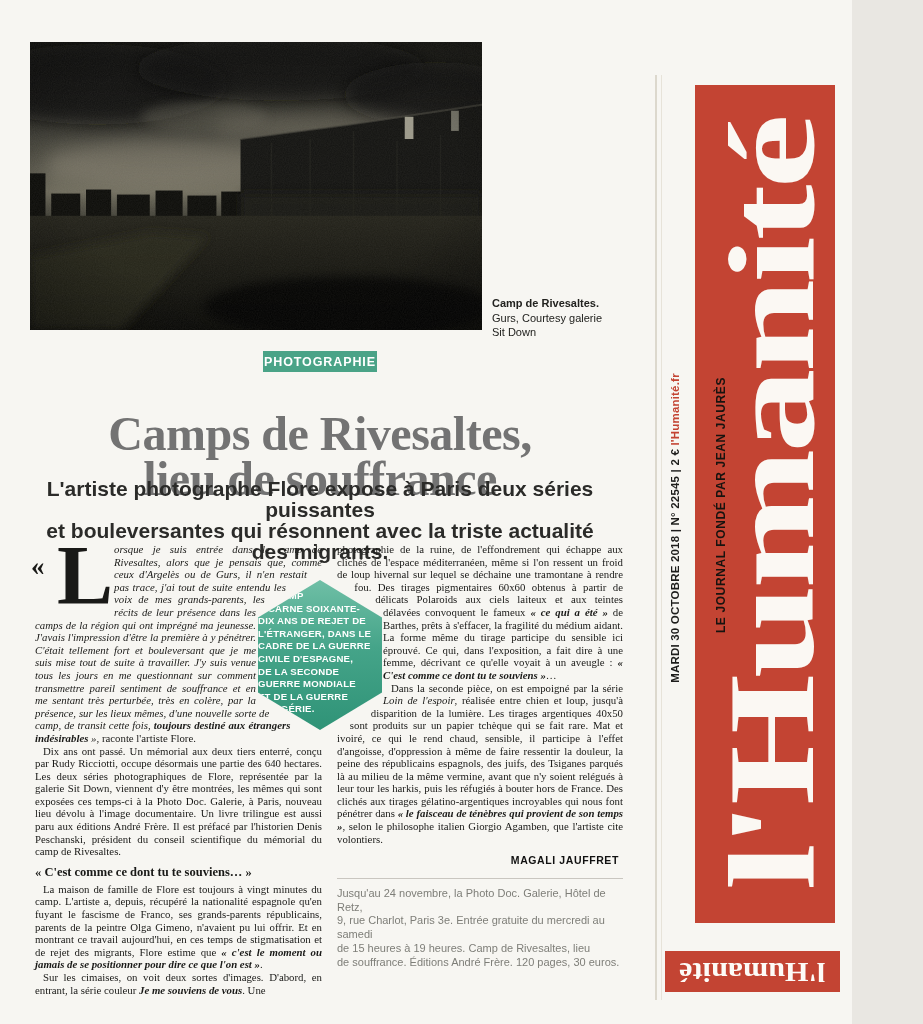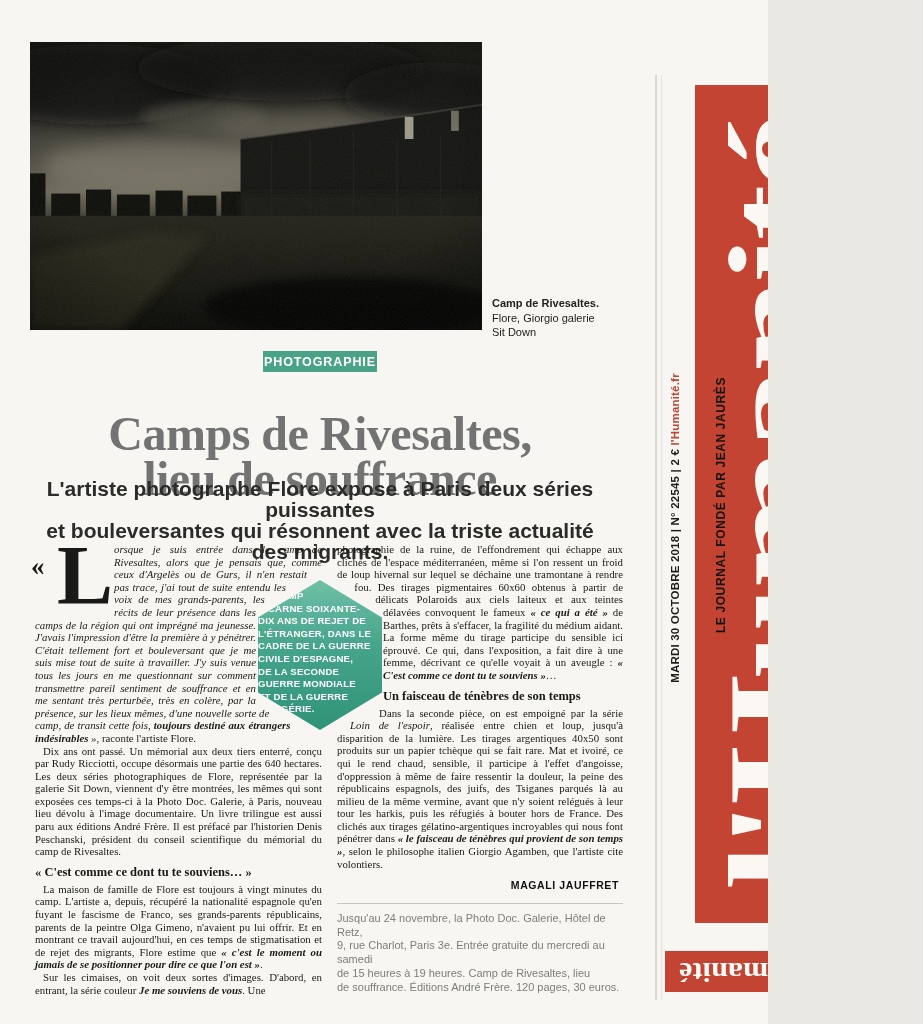--- a/index.html
+++ b/index.html
@@ -1,16 +1,16 @@
 <!DOCTYPE html>
 <html><head>
 <meta charset="utf-8">
 <style>
   html,body{margin:0;padding:0;background:#e9e7e2;}
-  .page{position:relative;width:768px;height:1024px;background:#f7f6f2;overflow:hidden;
+  .page{position:relative;width:852px;height:1024px;background:#f7f6f2;overflow:hidden;
         font-family:"Liberation Sans",sans-serif;color:#1b1b19;}
 
   
   .photo{position:absolute;left:30px;top:42px;width:452px;height:288px;background:#0d0d0b;overflow:hidden;}
   .photo svg{display:block;width:100%;height:100%;}
   .photo-caption{position:absolute;left:492px;top:296px;width:140px;font-size:11px;line-height:14.5px;color:#22221f;}
   .photo-caption .cap-title{font-weight:700;}
 
   
   .kicker-wrap{position:absolute;left:30px;top:351px;width:580px;text-align:center;}
@@ -142,21 +142,21 @@
       <rect x="218" y="150" width="250" height="34" fill="#1e1e18" opacity="0.65" filter="url(#b6)"></rect>
       <rect x="0" y="172" width="468" height="113" fill="url(#ground)"></rect>
       <polygon points="0,212 125,188 185,192 95,285 0,285" fill="#2c2a1e" opacity="0.75" filter="url(#b6)"></polygon>
       <ellipse cx="330" cy="262" rx="150" ry="30" fill="#060604" opacity="0.8" filter="url(#b6)"></ellipse>
       <rect x="0" y="0" width="468" height="285" fill="url(#vig)"></rect>
       <rect x="0" y="0" width="468" height="285" filter="url(#grain)" opacity="0.5"></rect>
     </svg>
   </div>
   <div class="photo-caption">
     <div class="cap-title">Camp de Rivesaltes.</div>
-    <div>Flore, Giorgio galerie</div>
+    <div>Gurs, Courtesy galerie</div>
     <div>Sit Down</div>
   </div>
 
   <div class="kicker-wrap">
     <span class="kicker">PHOTOGRAPHIE</span>
   </div>
   <h1 class="headline">Camps de Rivesaltes,<br>lieu de souffrance</h1>
   <div class="standfirst">L'artiste photographe Flore expose à Paris deux séries puissantes<br>et bouleversantes qui résonnent avec la triste actualité des migrants.</div>
 
   <div class="bodywrap">
@@ -168,21 +168,20 @@
             <span class="dc">L</span>
           </span><span><span class="seg-i">orsque je suis entrée dans le camp de Rivesaltes, alors que je pensais que, comme ceux d'Argelès ou de Gurs, il n'en restait pas trace, j'ai tout de suite entendu les voix de mes grands-parents, les récits de leur présence dans les camps de la région qui ont imprégné ma jeunesse. J'avais l'impression d'être la première à y pénétrer. C'était tellement fort et bouleversant que je me suis mise tout de suite à travailler. J'y suis venue tous les jours en me questionnant sur comment transmettre pareil sentiment de souffrance et en me sentant très perturbée, très en colère, par la présence, sur les lieux mêmes, d'une nouvelle sorte de camp, de transit cette fois, </span><span class="seg-bi">toujours destiné aux étrangers indésirables</span><span class="seg-i"> »</span><span>, raconte l'artiste Flore.</span></span></p>
       <p class="p ind"><span>Dix ans ont passé. Un mémorial aux deux tiers enterré, conçu par Rudy Ricciotti, occupe désormais une partie des 640 hectares. Les deux séries photographiques de Flore, représentée par la galerie Sit Down, viennent d'y être montrées, les mêmes qui sont exposées ces temps-ci à la Photo Doc. Galerie, à Paris, nouveau lieu dévolu à l'image documentaire. Un livre trilingue est aussi paru aux éditions André Frère. Il est préfacé par l'historien Denis Peschanski, président du conseil scientifique du mémorial du camp de Rivesaltes.</span></p>
       <h3 class="subhead">« C'est comme ce dont tu te souviens… »</h3>
       <p class="p ind"><span>La maison de famille de Flore est toujours à vingt minutes du camp. L'artiste a, depuis, récupéré la nationalité espagnole qu'en fuyant le fascisme de Franco, ses grands-parents républicains, parents de la peintre Olga Gimeno, n'avaient pu lui offrir. Et en montrant ce travail aujourd'hui, en ces temps de stigmatisation et de rejet des migrants, Flore estime que </span><span class="seg-bi">« c'est le moment ou jamais de se positionner pour dire ce que l'on est »</span><span>.</span></p>
       <p class="p ind"><span>Sur les cimaises, on voit deux sortes d'images. D'abord, en entrant, la série couleur </span><span class="seg-bi">Je me souviens de vous</span><span>. Une</span></p>
     </div>
     <div class="col2">
       <div class="hexspacer-r"></div>
       <p class="p"><span>photographie de la ruine, de l'effondrement qui échappe aux clichés de l'espace méditerranéen, même si l'on ressent un froid de loup hivernal sur lequel se déchaine une tramontane à rendre fou. Des tirages pigmentaires 60x60 obtenus à partir de délicats Polaroids aux ciels laiteux et aux teintes délavées convoquent le fameux </span><span class="seg-bi">« ce qui a été »</span><span> de Barthes, prêts à s'effacer, la fragilité du médium aidant. La forme même du tirage participe du sensible ici éprouvé. Ce qui, dans l'exposition, a fait dire à une femme, décrivant ce qu'elle voyait à un aveugle : </span><span class="seg-bi">« C'est comme ce dont tu te souviens »</span><span>…</span></p>
-      <h3 class="subhead">Un faisceau de ténèbres de son temps</h3>
       <p class="p ind"><span>Dans la seconde pièce, on est empoigné par la série </span><span class="seg-i">Loin de l'espoir</span><span>, réalisée entre chien et loup, jusqu'à disparition de la lumière. Les tirages argentiques 40x50 sont produits sur un papier tchèque qui se fait rare. Mat et ivoiré, ce qui le rend chaud, sensible, il participe à l'effet d'angoisse, d'oppression à même de faire ressentir la douleur, la peine des républicains espagnols, des juifs, des Tsiganes parqués là au milieu de la même vermine, avant que n'y soient relégués à leur tour les harkis, puis les réfugiés à bouter hors de France. Des clichés aux tirages gélatino-argentiques incroyables qui nous font pénétrer dans </span><span class="seg-bi">« le faisceau de ténèbres qui provient de son temps »</span><span>, selon le philosophe italien Giorgio Agamben, que l'artiste cite volontiers.</span></p>
       <div class="byline">MAGALI JAUFFRET</div>
       <div class="footnote">Jusqu'au 24 novembre, la Photo Doc. Galerie, Hôtel de Retz,<br>9, rue Charlot, Paris 3e. Entrée gratuite du mercredi au samedi<br>de 15 heures à 19 heures. Camp de Rivesaltes, lieu<br>de souffrance. Éditions André Frère. 120 pages, 30 euros.</div>
     </div>
   </div>
 
   <div class="scan-edge"></div>
   <div class="scan-edge2"></div>
   <div class="date-rot"><span>MARDI 30 OCTOBRE 2018 | N° 22545 | 2 € </span><span class="date-site">l'Humanité.fr</span></div>
   <div class="redbox"></div>

